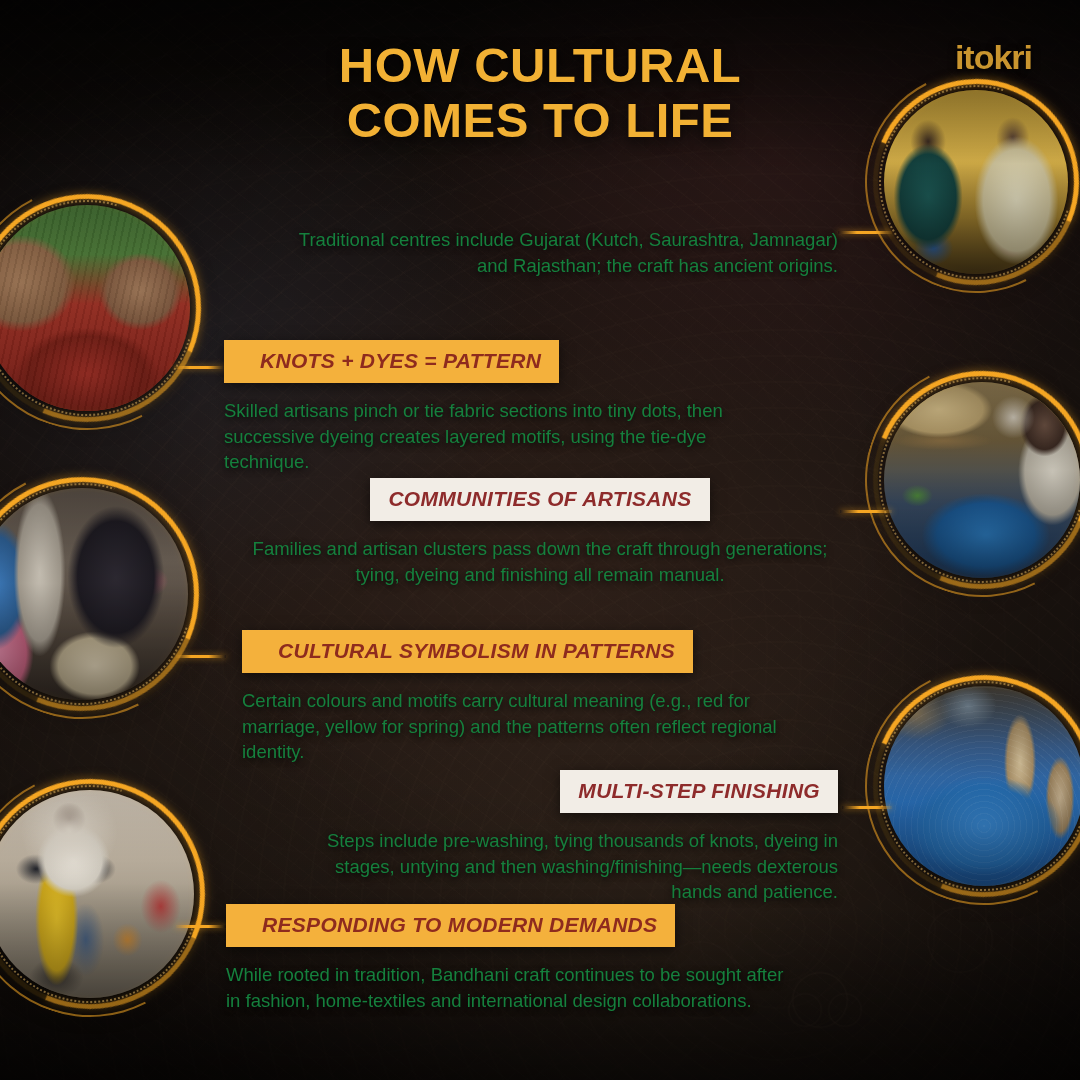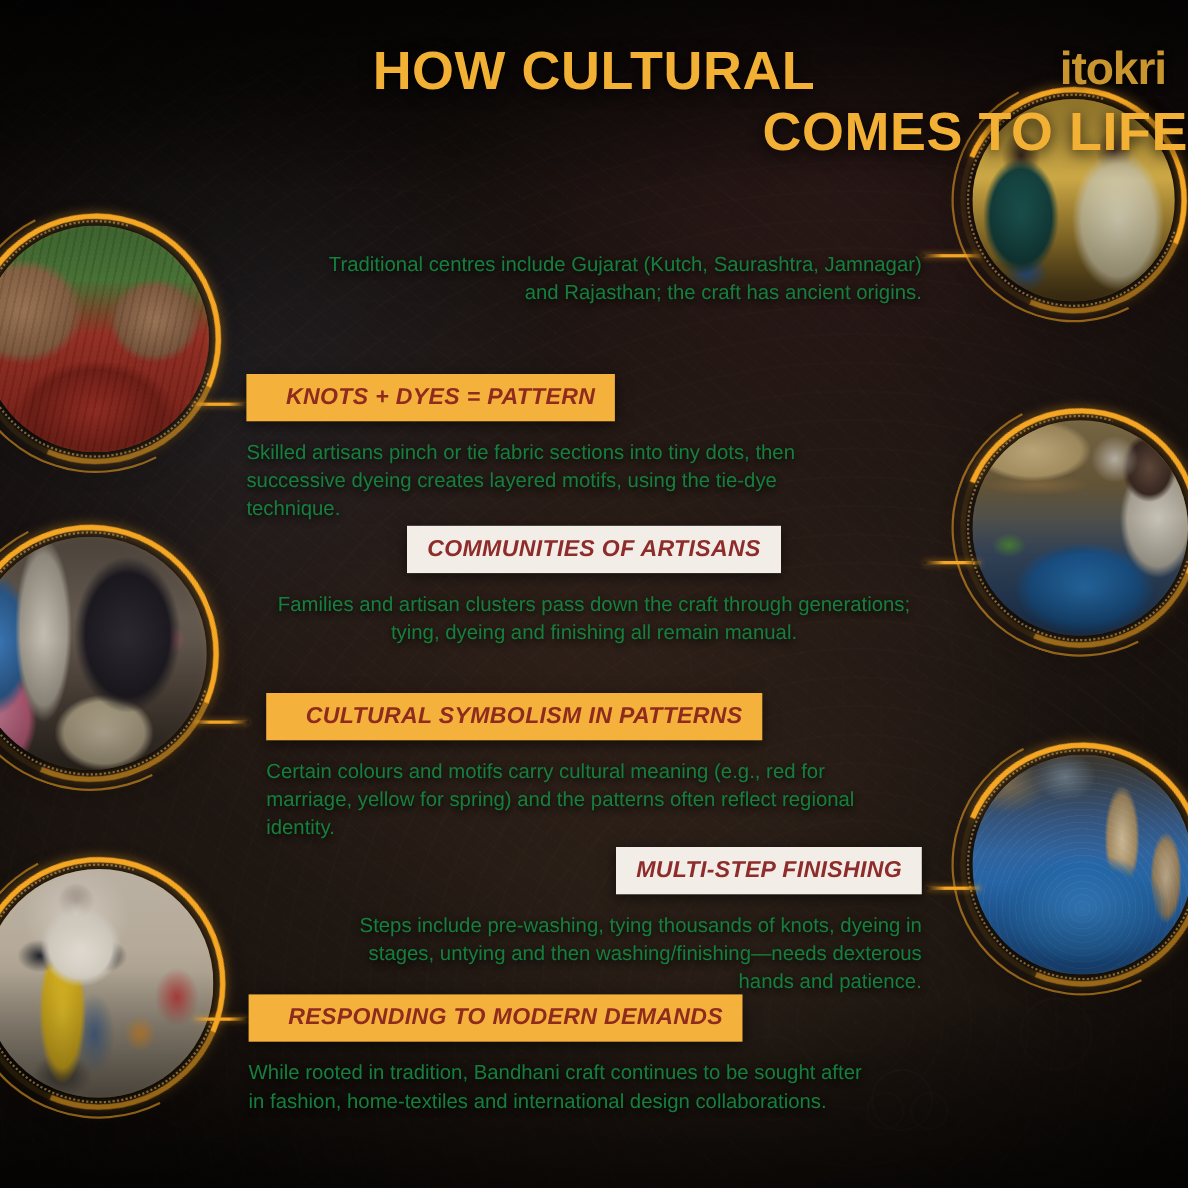--- a/index.html
+++ b/index.html
@@ -50,25 +50,25 @@
   }
   .bg-dark{background:rgba(12,8,7,.34);}
 
   
   .title{
     position:absolute;left:0;right:0;top:38px;text-align:center;
     color:#F2B134;font-size:49px;line-height:1.12;font-weight:bold;
     letter-spacing:.5px;z-index:30;
     text-shadow:0 3px 14px rgba(0,0,0,.85);
   }
-  .title .l2{display:block;text-align:right;}
+  .title .l2{display:block;}
 
   .logo{
-    position:absolute;right:20px;top:38px;z-index:40;
-    font-size:42px;font-weight:bold;letter-spacing:-1px;
+    position:absolute;right:48px;top:38px;z-index:40;
+    font-size:34px;font-weight:bold;letter-spacing:-1px;
     color:#C9952F;
     text-shadow:0 2px 8px rgba(0,0,0,.8);
   }
 
   
   .photo{
     position:absolute;border-radius:50%;overflow:visible;z-index:14;
   }
   .photo .disc{
     position:absolute;inset:0;border-radius:50%;overflow:hidden;

